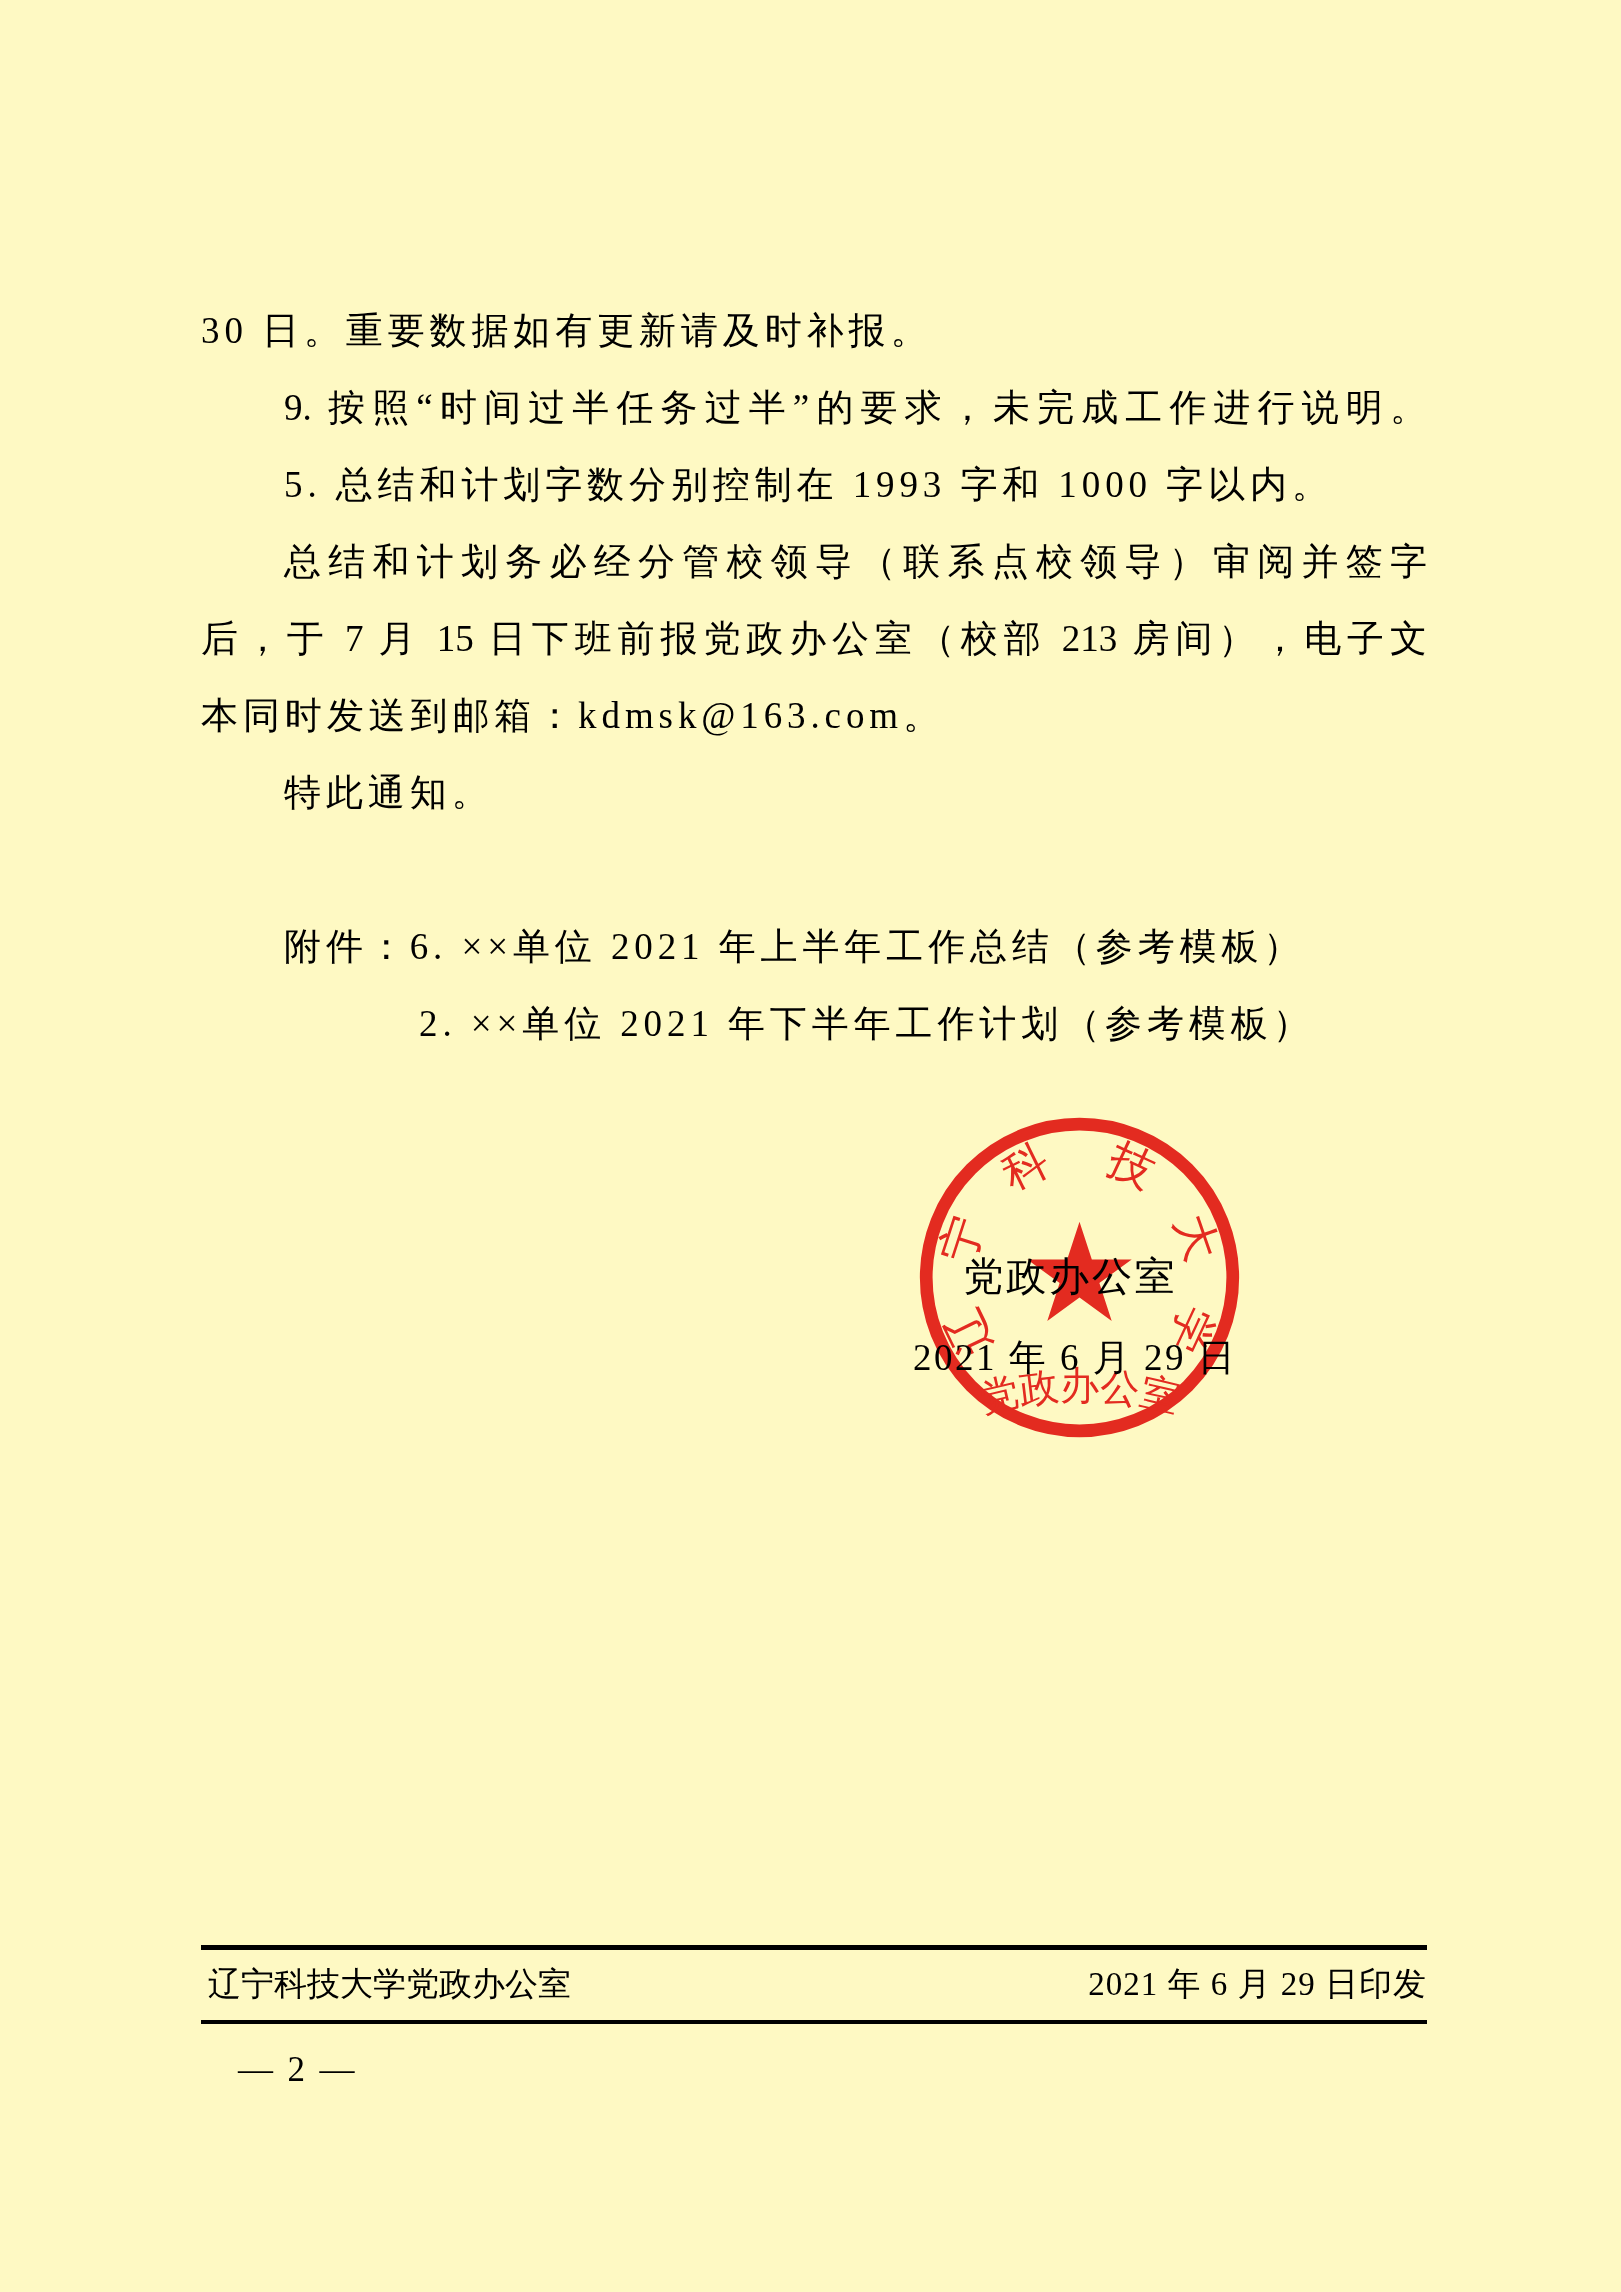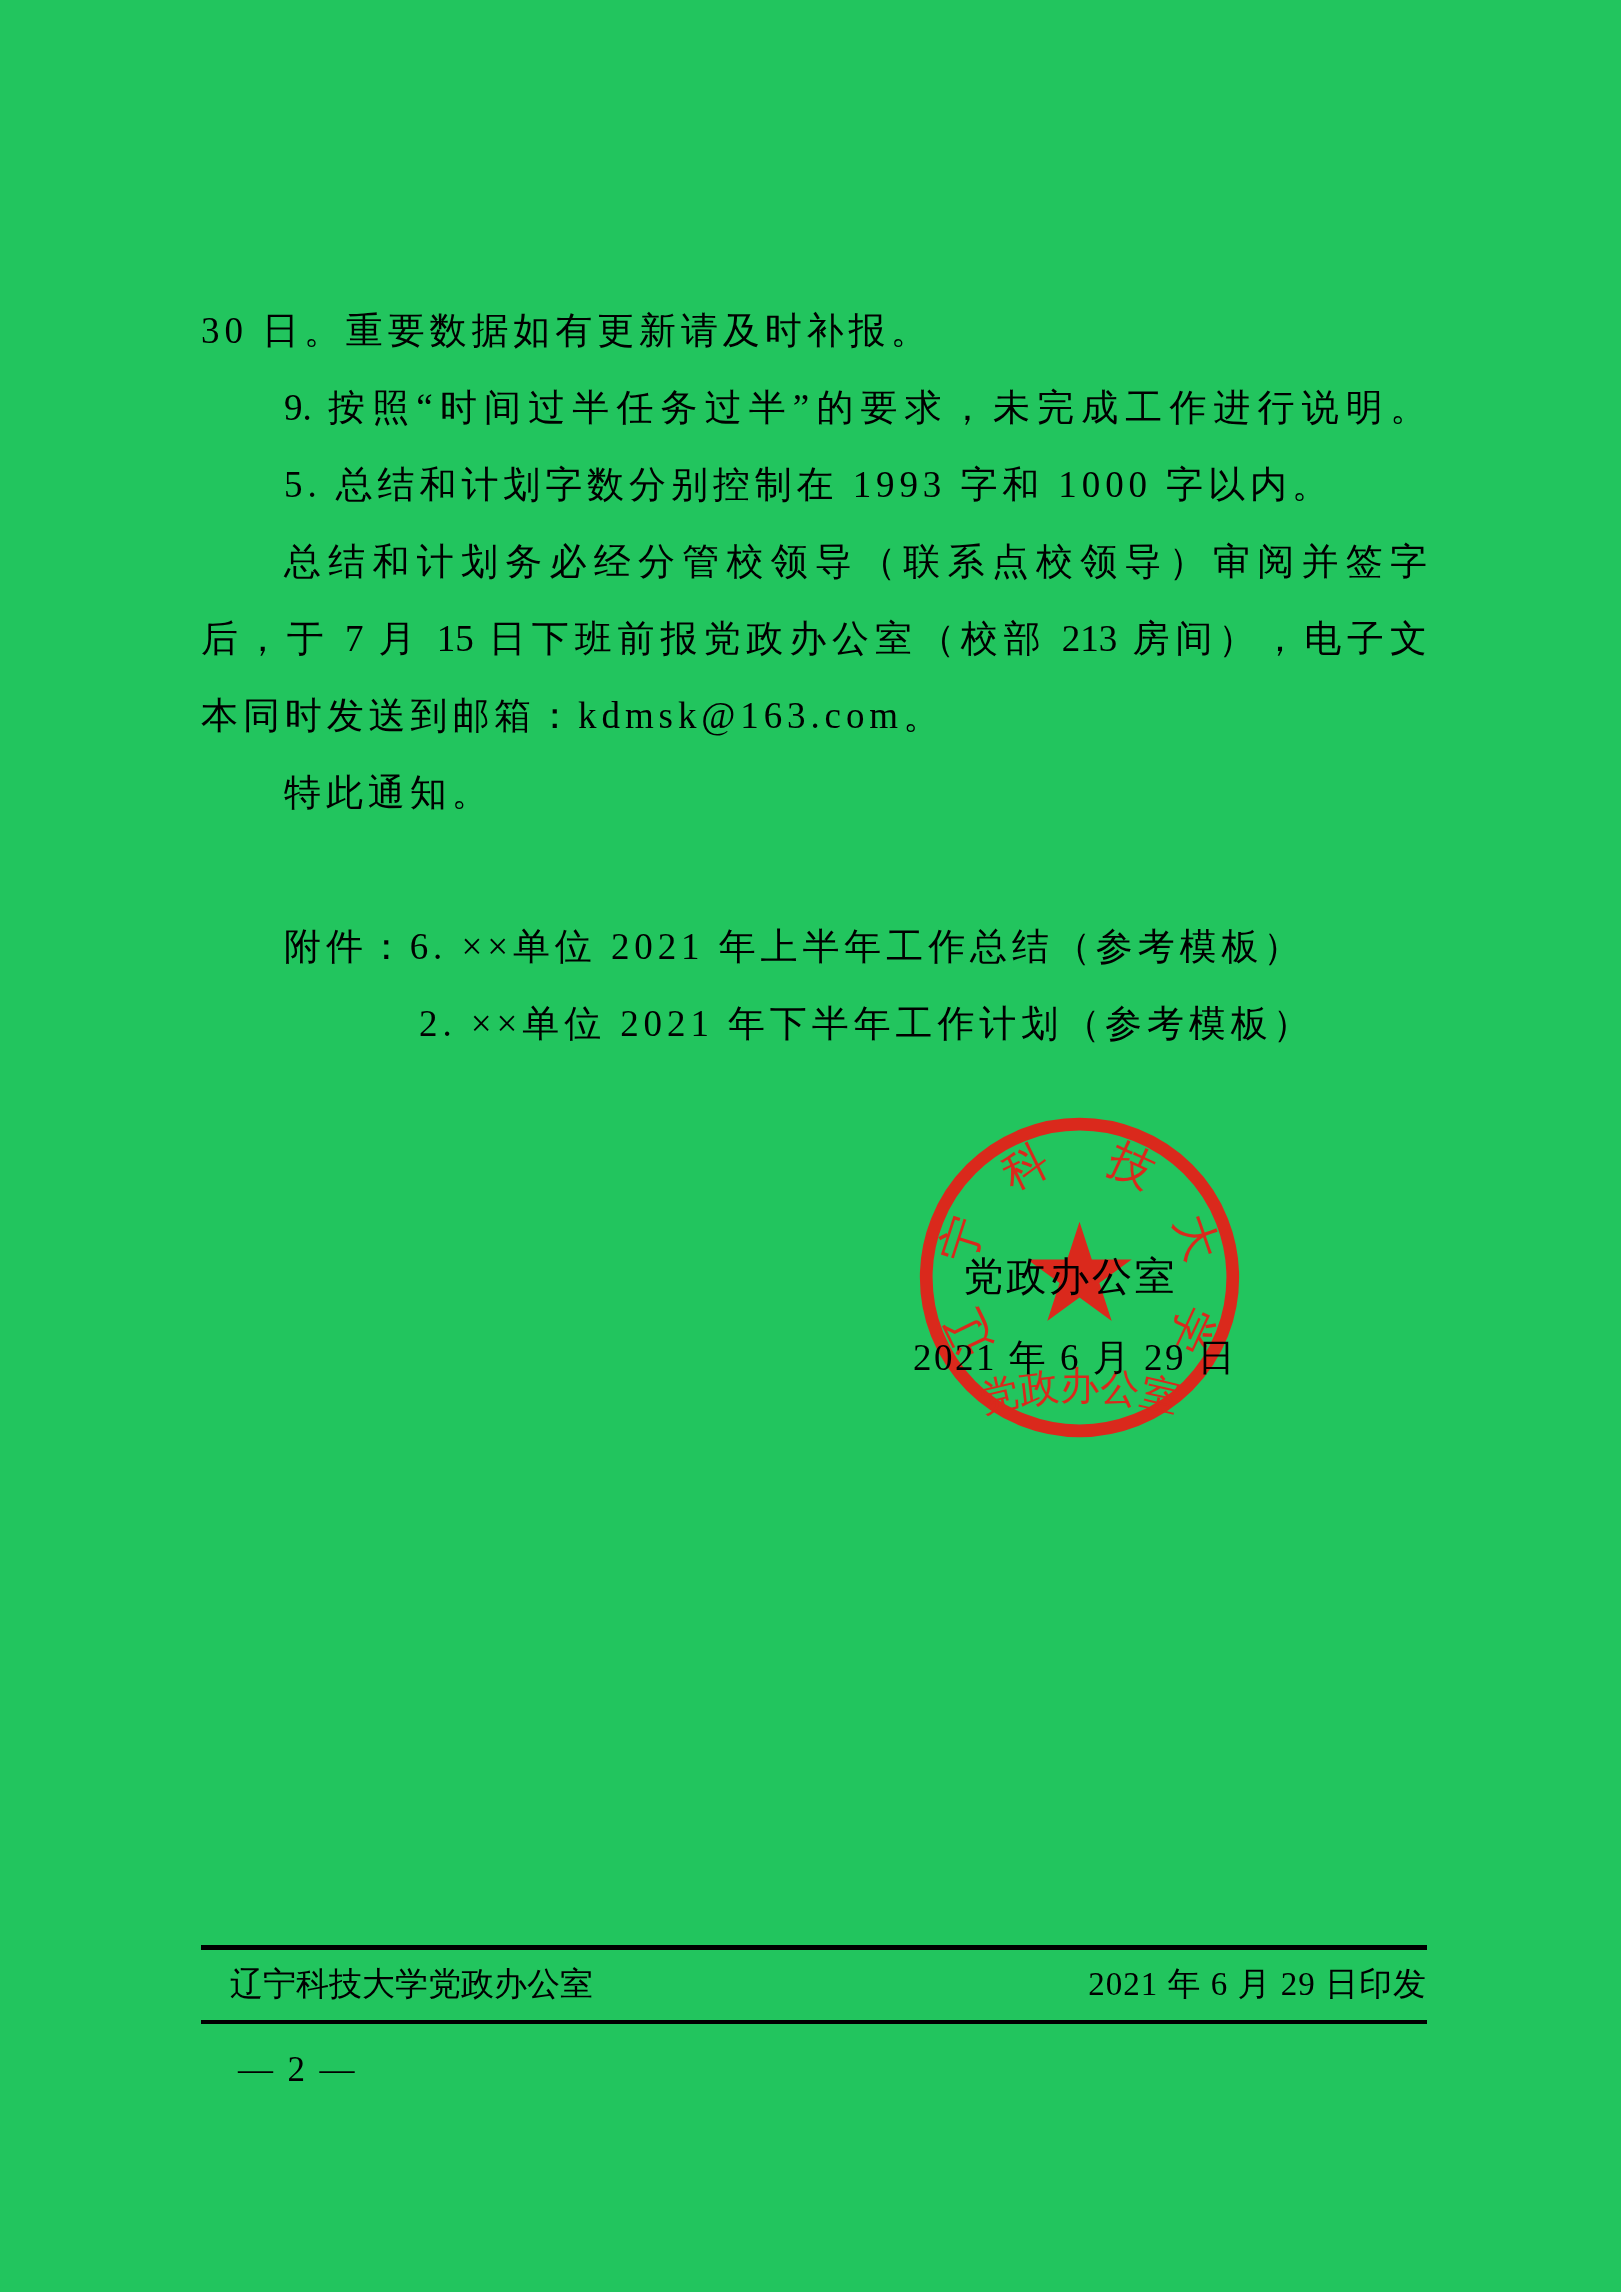--- a/index.html
+++ b/index.html
@@ -1,19 +1,19 @@
 <!DOCTYPE html>
 <html><head>
 <meta charset="utf-8">
 <style>
   html,body{margin:0;padding:0;background:#888;}
   .page{
     position:relative;
     width:1621px;height:2293px;
-    background:#22c55e;
+    background:#fef9c3;
     overflow:hidden;
     font-family:"Liberation Serif","DejaVu Serif",serif;
     color:#000;
   }
   
   .doc-body{
     position:absolute;
     left:201px;top:292px;width:1226px;
   }
   .line{
@@ -48,21 +48,21 @@
   .sig-date{
     position:absolute;left:913px;top:1337px;width:333px;
     font-size:37px;line-height:41px;letter-spacing:2.5px;
     text-align:left;z-index:3;white-space:nowrap;
   }
   
   .rule{position:absolute;left:201px;width:1226px;background:#000;}
   .rule-top{top:1945px;height:4.9px;}
   .rule-bottom{top:2020px;height:3.9px;}
   .footer-left{
-    position:absolute;left:230px;top:1966px;
+    position:absolute;left:208px;top:1966px;
     font-size:33px;line-height:37px;white-space:nowrap;
   }
   .footer-right{
     position:absolute;right:194px;top:1966px;
     font-size:33px;line-height:37px;letter-spacing:1px;
     white-space:nowrap;
   }
   .page-number{
     position:absolute;left:238px;top:2049px;
     font-size:35px;line-height:41px;letter-spacing:2.9px;

